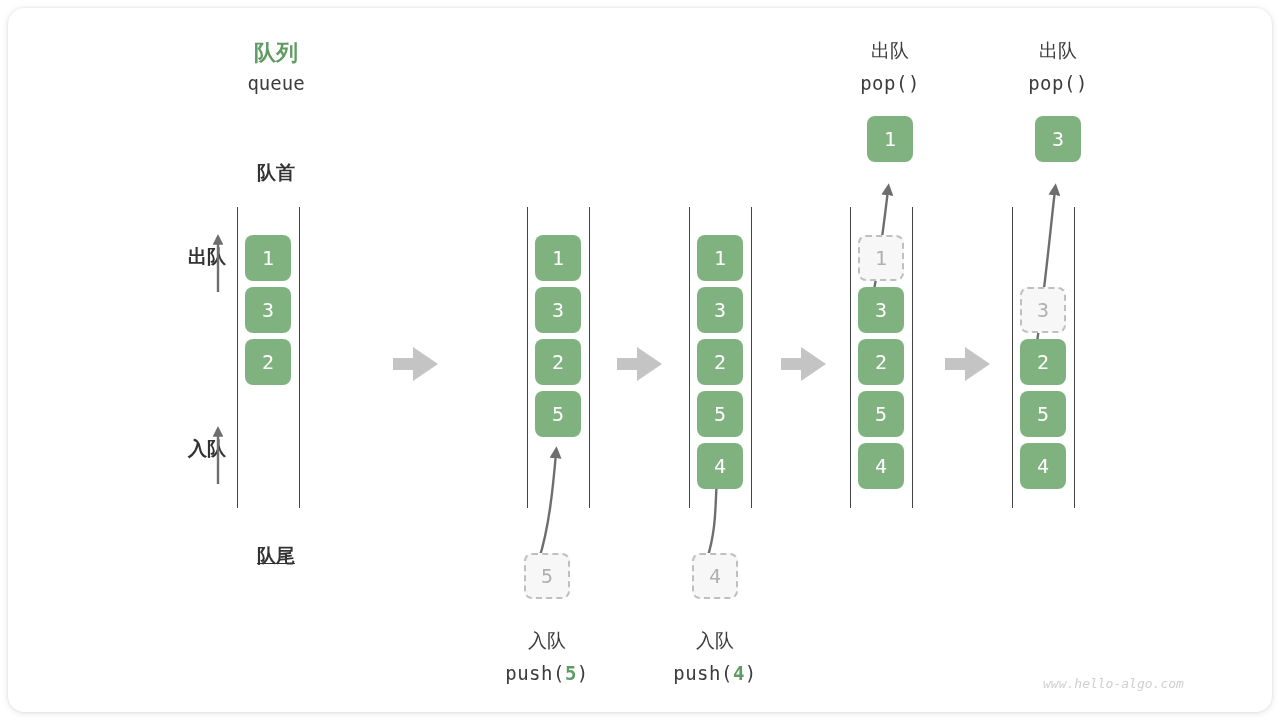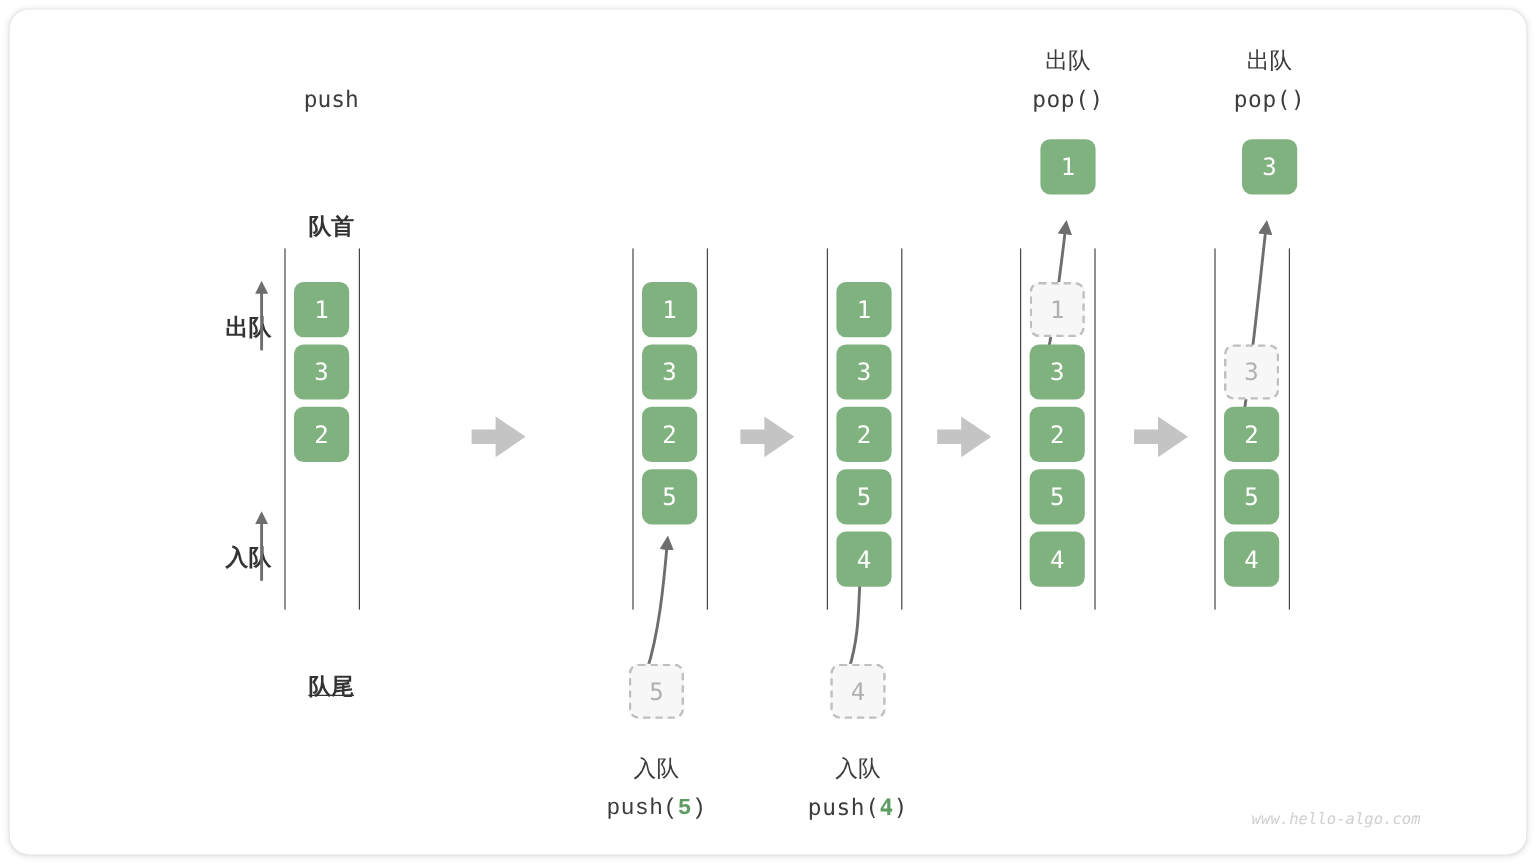--- a/index.html
+++ b/index.html
@@ -37,21 +37,20 @@
     text-align: center;
     white-space: nowrap;
   }
   .label-bold {
     font-family: "Liberation Sans", sans-serif;
     font-weight: bold;
     font-size: 19px;
     color: #333333;
     text-align: center;
     white-space: nowrap;
-    margin-top: 16px;
   }
   .op-cn {
     font-family: "Liberation Sans", sans-serif;
     font-size: 19px;
     color: #3C3C3C;
     text-align: center;
     white-space: nowrap;
   }
   .op-mono {
     font-family: "DejaVu Sans Mono", monospace;
@@ -96,21 +95,22 @@
     white-space: nowrap;
   }
   svg { position: absolute; left: 0; top: 0; overflow: visible; }
 </style>
 </head>
 <body>
 
 <div id="card">
   <div id="stage">
 
-    <div class="abs title-mono" style="left:198px; top:64px; width:140px;">push</div>
+    <div class="abs title-cn" style="left:198px; top:30px; width:140px;">队列</div>
+    <div class="abs title-mono" style="left:198px; top:64px; width:140px;">queue</div>
 
     <div class="abs label-bold" style="left:198px; top:152px; width:140px;">队首</div>
     <div class="abs label-bold" style="left:198px; top:535px; width:140px;text-decoration:underline;">队尾</div>
 
     <div class="abs label-bold" style="left:130px; top:236px; width:88px; text-align:right;">出队</div>
     <div class="abs label-bold" style="left:130px; top:428px; width:88px; text-align:right;">入队</div>
 
     <svg width="1264" height="704">
       <defs>
         <marker id="head-dark" markerWidth="5" markerHeight="5" refX="2.2" refY="2.5" orient="auto" markerUnits="strokeWidth">
@@ -166,21 +166,21 @@
 
     <div class="abs" style="left:0; top:0; width:1264px; height:704px;">
       <div class="rail" style="left:519px; top:199px; height:301px;"></div>
       <div class="rail" style="left:581px; top:199px; height:301px;"></div>
       <div class="cell" style="left:527px; top:227px;">1</div>
       <div class="cell" style="left:527px; top:279px;">3</div>
       <div class="cell" style="left:527px; top:331px;">2</div>
       <div class="cell" style="left:527px; top:383px;">5</div>
       <div class="cell ghost" style="left:516px; top:545px;">5</div>
       <div class="abs op-cn" style="left:469px; top:620px; width:140px;">入队</div>
-      <div class="abs op-mono" style="left:469px; top:654px; width:140px;font-family:Liberation Mono, monospace;"><span>push(</span><span class="arg">5</span><span>)</span></div>
+      <div class="abs op-mono" style="left:469px; top:654px; width:140px;"><span>push(</span><span class="arg">5</span><span>)</span></div>
     </div>
 
     <div class="abs" style="left:0; top:0; width:1264px; height:704px;">
       <div class="rail" style="left:681px; top:199px; height:301px;"></div>
       <div class="rail" style="left:743px; top:199px; height:301px;"></div>
       <div class="cell" style="left:689px; top:227px;">1</div>
       <div class="cell" style="left:689px; top:279px;">3</div>
       <div class="cell" style="left:689px; top:331px;">2</div>
       <div class="cell" style="left:689px; top:383px;">5</div>
       <div class="cell" style="left:689px; top:435px;">4</div>

